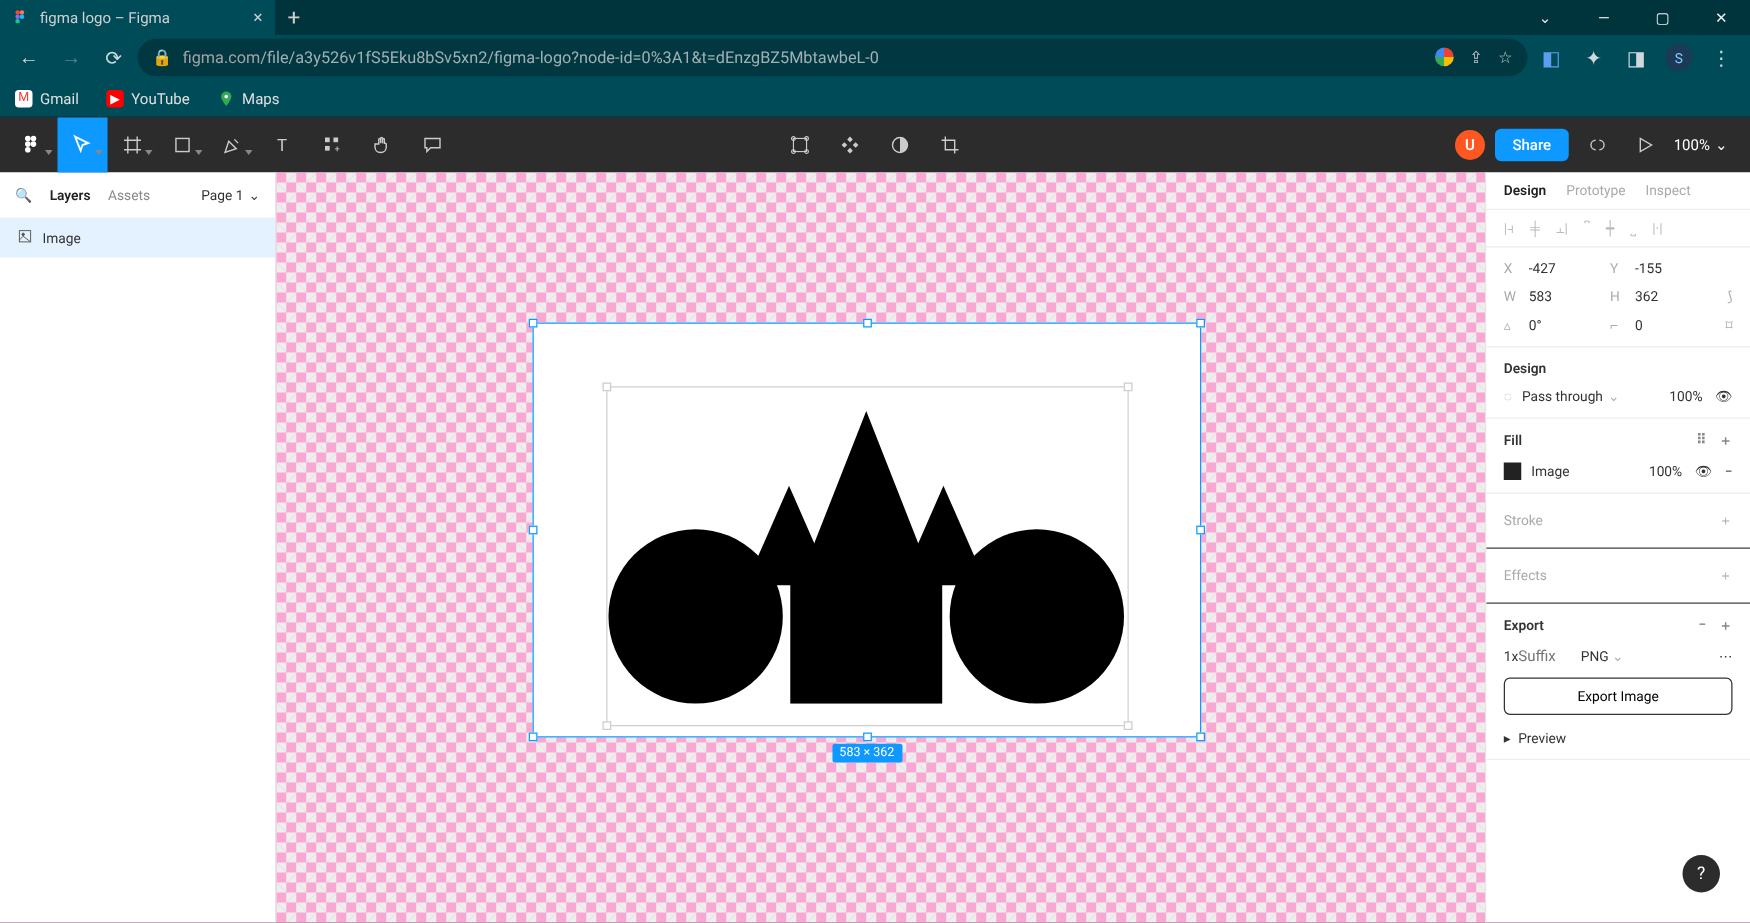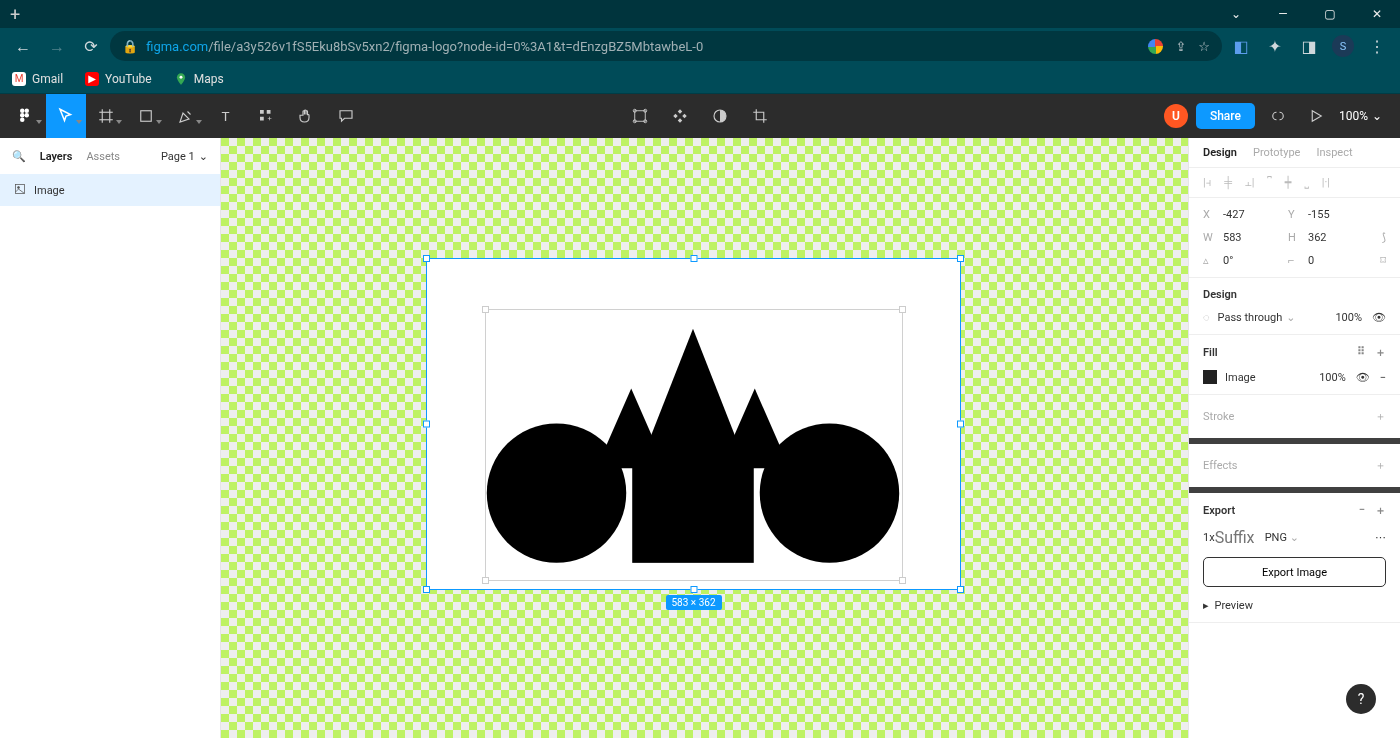--- a/index.html
+++ b/index.html
@@ -10,21 +10,21 @@
 .tab { height: 28px; background: #004b58; display: flex; align-items: center; padding: 0 10px; gap: 8px; font-size: 12px; color: #d0d0d0; width: 220px; }
 .tab-favicon { width: 14px; height: 14px; }
 .tab-close { margin-left: auto; font-size: 14px; color: #ccc; cursor: pointer; }
 .new-tab { color: #ccc; font-size: 18px; padding: 0 10px; }
 .win-controls { margin-left: auto; display: flex; gap: 1px; }
 .win-btn { width: 46px; height: 28px; display: flex; align-items: center; justify-content: center; color: #eee; font-size: 12px; }
 
 .browser-navbar { height: 36px; background: #004b58; display: flex; align-items: center; padding: 0 8px; gap: 4px; }
 .nav-btn { width: 30px; height: 30px; display: flex; align-items: center; justify-content: center; color: #cfd8dc; font-size: 16px; }
 .url-bar { flex: 1; height: 30px; background: #003740; border-radius: 15px; display: flex; align-items: center; padding: 0 12px; font-size: 13px; color: #a0b0b4; gap: 8px; }
-.url-host { color: #0ea5e9; }
+.url-host { color: #a3a3a3; }
 .url-icons { display: flex; gap: 12px; margin-left: auto; color: #c0c8cc; }
 
 .bookmarks-bar { height: 30px; background: #004b58; display: flex; align-items: center; padding: 0 12px; gap: 22px; font-size: 12px; color: #e0e0e0; border-bottom: 1px solid rgba(0,0,0,0.2); }
 .bm-item { display: flex; align-items: center; gap: 6px; }
 .bm-icon { width: 14px; height: 14px; display: flex; align-items: center; justify-content: center; border-radius: 3px; font-size: 10px; }
 
 
 .figma-toolbar { height: 44px; background: #2c2c2c; display: flex; align-items: center; padding: 0 6px; color: #d0d0d0; }
 .tool-btn { width: 40px; height: 44px; display: flex; align-items: center; justify-content: center; position: relative; }
 .tool-btn.has-caret::after { content: ""; position: absolute; right: 4px; bottom: 14px; border-left: 3px solid transparent; border-right: 3px solid transparent; border-top: 4px solid #888; }
@@ -41,21 +41,21 @@
 .figma-body { flex: 1; display: flex; background: #fff; }
 
 
 .left-panel { width: 221px; background: #fff; border-right: 1px solid #e5e5e5; display: flex; flex-direction: column; }
 .lp-header { height: 36px; display: flex; align-items: center; padding: 0 12px; font-size: 11px; color: #888; gap: 14px; }
 .lp-header .active-tab { color: #222; font-weight: 600; }
 .lp-page { margin-left: auto; display: flex; align-items: center; gap: 4px; color: #333; }
 .layer-row { height: 32px; display: flex; align-items: center; padding: 0 14px; font-size: 11px; gap: 8px; background: #e4f2ff; color: #333; }
 
 
-.canvas-wrap { flex: 1; position: relative; background: #bef264; overflow: hidden; }
+.canvas-wrap { flex: 1; position: relative; background: #f9a8d4; overflow: hidden; }
 .checker { position: absolute; inset: 0; background-image: linear-gradient(45deg,#eee 25%,transparent 25%),linear-gradient(-45deg,#eee 25%,transparent 25%),linear-gradient(45deg,transparent 75%,#eee 75%),linear-gradient(-45deg,transparent 75%,#eee 75%); background-size: 16px 16px; background-position: 0 0,0 8px,8px -8px,-8px 0; }
 .selection-box { position: absolute; left: 205px; top: 120px; width: 535px; height: 332px; border: 1px solid #0d99ff; background: #fff; }
 .sel-handle { position: absolute; width: 7px; height: 7px; background: #fff; border: 1px solid #0d99ff; }
 .sel-handle.tl { left: -4px; top: -4px; } .sel-handle.tr { right: -4px; top: -4px; }
 .sel-handle.bl { left: -4px; bottom: -4px; } .sel-handle.br { right: -4px; bottom: -4px; }
 .sel-handle.tm { left: 50%; top: -4px; transform: translateX(-50%); }
 .sel-handle.bm { left: 50%; bottom: -4px; transform: translateX(-50%); }
 .sel-handle.lm { left: -4px; top: 50%; transform: translateY(-50%); }
 .sel-handle.rm { right: -4px; top: 50%; transform: translateY(-50%); }
 .dims-badge { position: absolute; left: 50%; top: calc(100% + 6px); transform: translateX(-50%); background: #0d99ff; color: #fff; padding: 2px 6px; font-size: 10px; border-radius: 2px; }
@@ -68,31 +68,44 @@
 .rp-tabs { display: flex; padding: 8px 14px; gap: 16px; border-bottom: 1px solid #eee; align-items: flex-end; }
 .rp-tabs span { color: #aaa; } .rp-tabs .active-tab { color: #222; font-weight: 600; }
 .rp-align { display: flex; padding: 8px 14px; gap: 13px; border-bottom: 1px solid #eee; color: #bbb; }
 .rp-section { padding: 10px 14px; border-bottom: 1px solid #eee; }
 .rp-row { display: flex; align-items: center; margin-bottom: 10px; }
 .rp-row:last-child { margin-bottom: 0; }
 .rp-field { display: flex; align-items: center; gap: 6px; width: 85px; }
 .rp-label { color: #aaa; width: 14px; }
 .rp-val { color: #333; }
 .rp-head { display: flex; align-items: center; justify-content: space-between; font-weight: 600; margin-bottom: 10px; }
-.rp-head-only { padding: 14px; display:flex; justify-content:space-between; align-items:center; border-bottom:6px solid #404040; color:#aaa; }
+.rp-head-only { padding: 14px; display:flex; justify-content:space-between; align-items:center; border-bottom:1px solid #404040; color:#aaa; }
 .rp-icons { display: flex; gap: 10px; color: #888; margin-left: auto; }
 .export-btn { width: 100%; height: 30px; border: 1px solid #333; border-radius: 5px; background: #fff; margin-top: 10px; font-size: 11px; }
 .export-row { display: flex; align-items: center; }
 
 .help-fab { position: absolute; right: 24px; bottom: 24px; width: 30px; height: 30px; border-radius: 50%; background: #2c2c2c; color: #fff; display: flex; align-items: center; justify-content: center; font-size: 14px; }
 </style>
 </head>
 <body>
 
 <div class="browser-titlebar">
+  <div class="tab">
+    <span class="tab-favicon">
+      <svg viewBox="0 0 24 24">
+          <rect x="4" y="2" width="6" height="6" rx="3" fill="#f24e1e"></rect>
+          <rect x="10" y="2" width="6" height="6" rx="3" fill="#ff7262"></rect>
+          <rect x="4" y="8" width="6" height="6" rx="3" fill="#a259ff"></rect>
+          <rect x="10" y="8" width="6" height="6" rx="3" fill="#1abcfe"></rect>
+          <rect x="4" y="14" width="6" height="6" rx="3" fill="#0acf83"></rect>
+        </svg>
+    </span>
+    <span>figma logo – Figma</span>
+    <span class="tab-close">×</span>
+  </div>
   <span class="new-tab">+</span>
   <div class="win-controls">
     <div class="win-btn">⌄</div>
     <div class="win-btn">—</div>
     <div class="win-btn">▢</div>
     <div class="win-btn">✕</div>
   </div>
 </div>
 
 <div class="browser-navbar">
@@ -382,21 +395,21 @@
     <div class="rp-section">
       <div class="rp-head">
           <span>Export</span>
         <div class="rp-icons">
             <span>−</span>
             <span>＋</span>
           </div>
       </div>
       <div class="export-row">
         <span>1x</span>
-        <input style="border: none; width: 50px; font-size: 16px; color: rgb(170, 170, 170); outline: none;" placeholder="Suffix">
+        <input style="border: none; width: 50px; font-size: 12px; color: rgb(170, 170, 170); outline: none;" placeholder="Suffix">
         <span><span>PNG</span> <span style="color:#aaa">⌄</span></span>
         <span style="margin-left:auto">⋯</span>
       </div>
       <button class="export-btn"><span>Export Image</span></button>
       <div style="margin-top:12px;display:flex;align-items:center;gap:6px">
         <span>▸</span>
         <span>Preview</span>
       </div>
     </div>
   </div>

